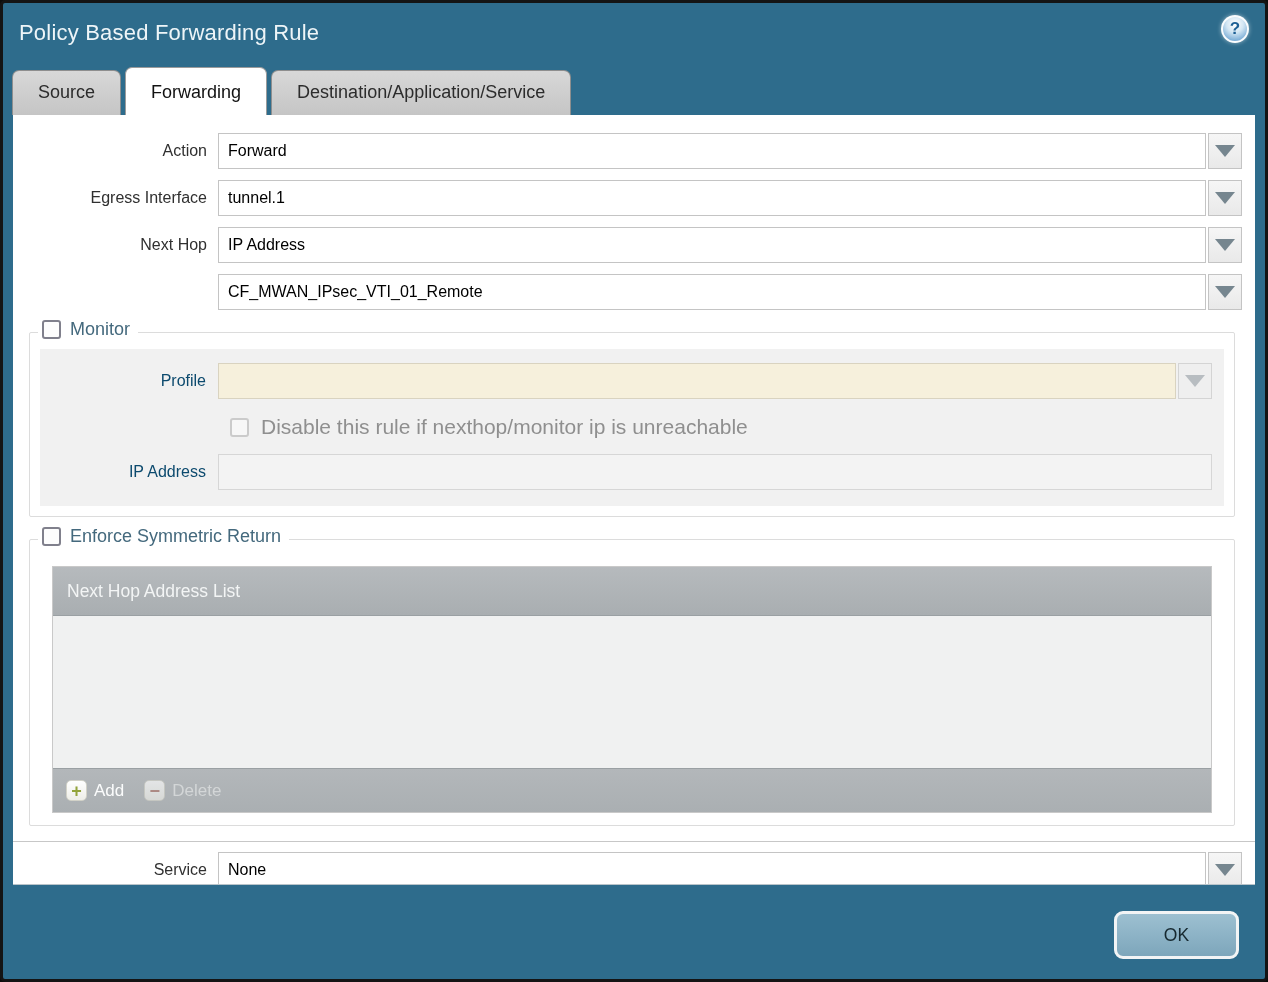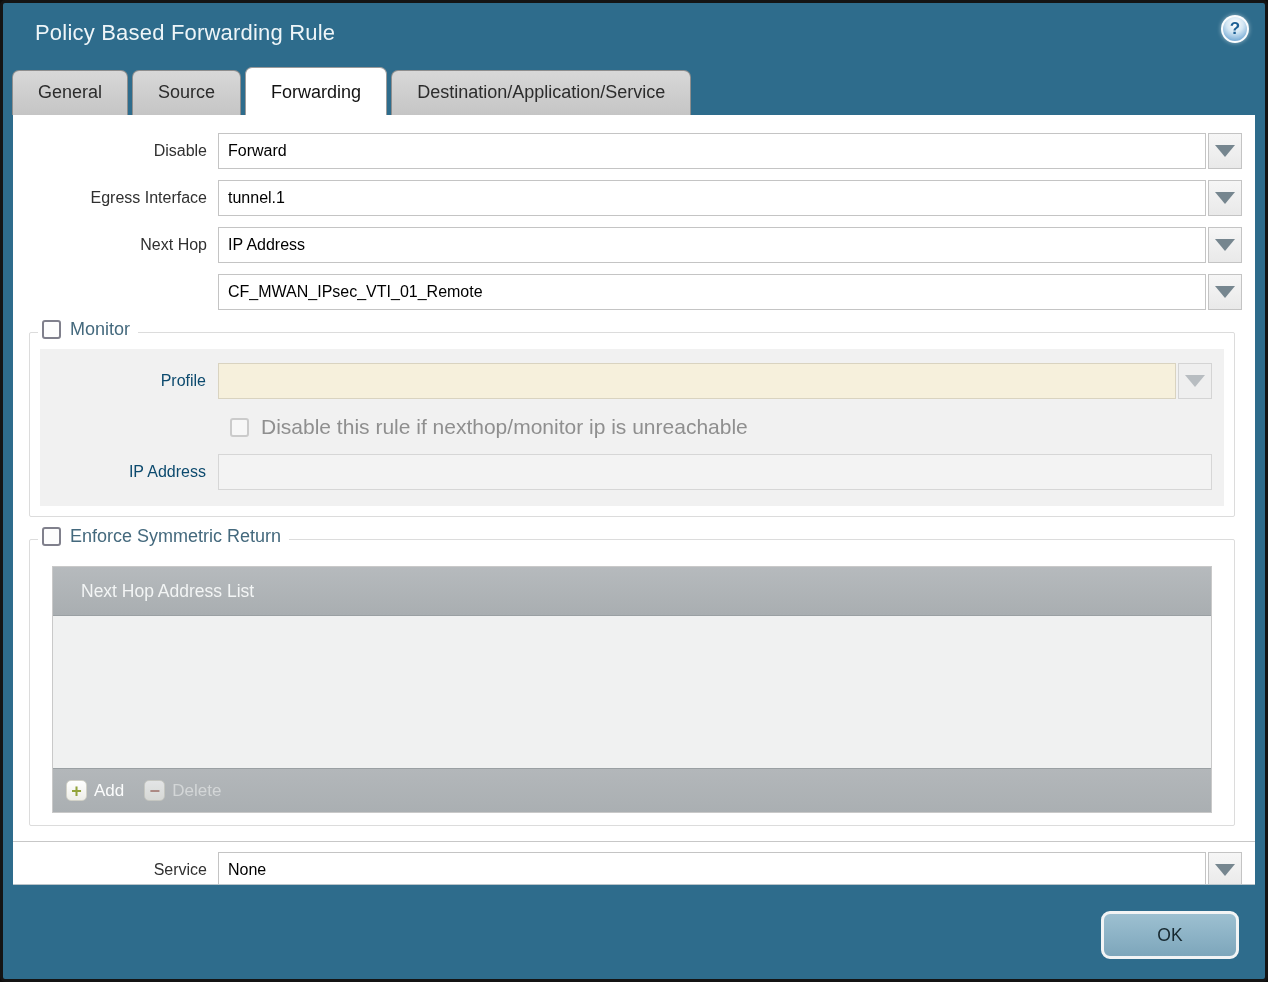--- a/index.html
+++ b/index.html
@@ -15,21 +15,21 @@
     border:3px solid #141414;
     border-radius:5px;
     display:flex; flex-direction:column;
     overflow:hidden;
     position:relative;
   }
   
   .titlebar {
     height:60px; flex:0 0 auto;
     display:flex; align-items:center;
-    padding:0 16px 0 32px;
+    padding:0 16px 0 16px;
     position:relative;
   }
   .dialog-title {
     color:#eef5f8; font-size:22px; letter-spacing:0.2px;
   }
   .help-icon {
     position:absolute; right:16px; top:12px;
     width:28px; height:28px; border-radius:50%;
     border:2px solid rgba(255,255,255,0.95);
     background:radial-gradient(circle at 50% 30%, #ffffff 0%, #d4e7f4 40%, #7fb0d8 78%, #4d8cc0 100%);
@@ -120,21 +120,21 @@
   .combo-text.cream { background:#f6f0dc; border-color:#d9d3c0; }
   .combo-text.gray  { background:#f3f3f3; border-color:#d6d6d6; }
   .inline-check-row { display:flex; align-items:center; gap:12px; margin:16px 0 0 190px; }
   .inline-check-label { font-size:21px; color:#8f8f8f; }
   .mt14 { margin-top:15px; }
   
   .nh-table { margin:10px 12px 2px 12px; border:1px solid #c9c9c9; }
   .nh-header {
     height:49px; background:linear-gradient(#b6babd,#a9aeb1);
     border-bottom:1px solid #9aa0a3;
-    display:flex; align-items:center; padding-left:28px;
+    display:flex; align-items:center; padding-left:14px;
     color:#f3f5f5; font-size:17.5px;
   }
   .nh-body { height:152px; background:#f0f1f1; }
   .nh-footer {
     height:44px; background:linear-gradient(#b3b7ba,#aaafb2);
     border-top:1px solid #9aa0a3;
     display:flex; align-items:center; padding-left:13px; gap:20px;
   }
   .tbl-btn { display:flex; align-items:center; gap:7px; cursor:pointer; }
   .tbl-btn.disabled { cursor:default; }
@@ -151,50 +151,49 @@
   .tbl-btn.disabled .tbl-btn-label { color:#d3d6d7; }
   
   .divider { border-top:1px solid #c7c7c7; margin:15px 0 10px 0; }
   
   .footer {
     flex:1 1 auto;
     display:flex; justify-content:flex-end; align-items:flex-start;
     gap:14px; padding:26px 26px 0 0;
   }
   .btn {
-    width:138px; height:48px; border-radius:9px;
+    width:125px; height:48px; border-radius:9px;
     border:3px solid #f2f4f5;
     font-size:17.5px; color:#16282f;
     display:flex; align-items:center; justify-content:center;
     cursor:pointer; font-family:"Liberation Sans", sans-serif;
   }
   .btn-ok { background:linear-gradient(#9dc0d1,#7da6bb); }
   .btn-cancel { background:linear-gradient(#dcdce0,#c2c2c7); }
 </style>
 </head>
 <body>
 
 <div class="window">
 
   <div class="titlebar">
     <span class="dialog-title">Policy Based Forwarding Rule</span>
     <span class="help-icon">?</span>
   </div>
 
   <div class="tabs">
-    <div class="tab">General</div>
     <div class="tab">Source</div>
     <div class="tab active">Forwarding</div>
     <div class="tab">Destination/Application/Service</div>
   </div>
 
   <div class="content">
 
     <div class="frow">
-      <div class="flabel">Disable</div>
+      <div class="flabel">Action</div>
       <div class="combo">
         <div class="combo-text">Forward</div>
         <div class="combo-trigger">
             <span class="tri"></span>
           </div>
       </div>
     </div>
 
     <div class="frow">
       <div class="flabel">Egress Interface</div>

